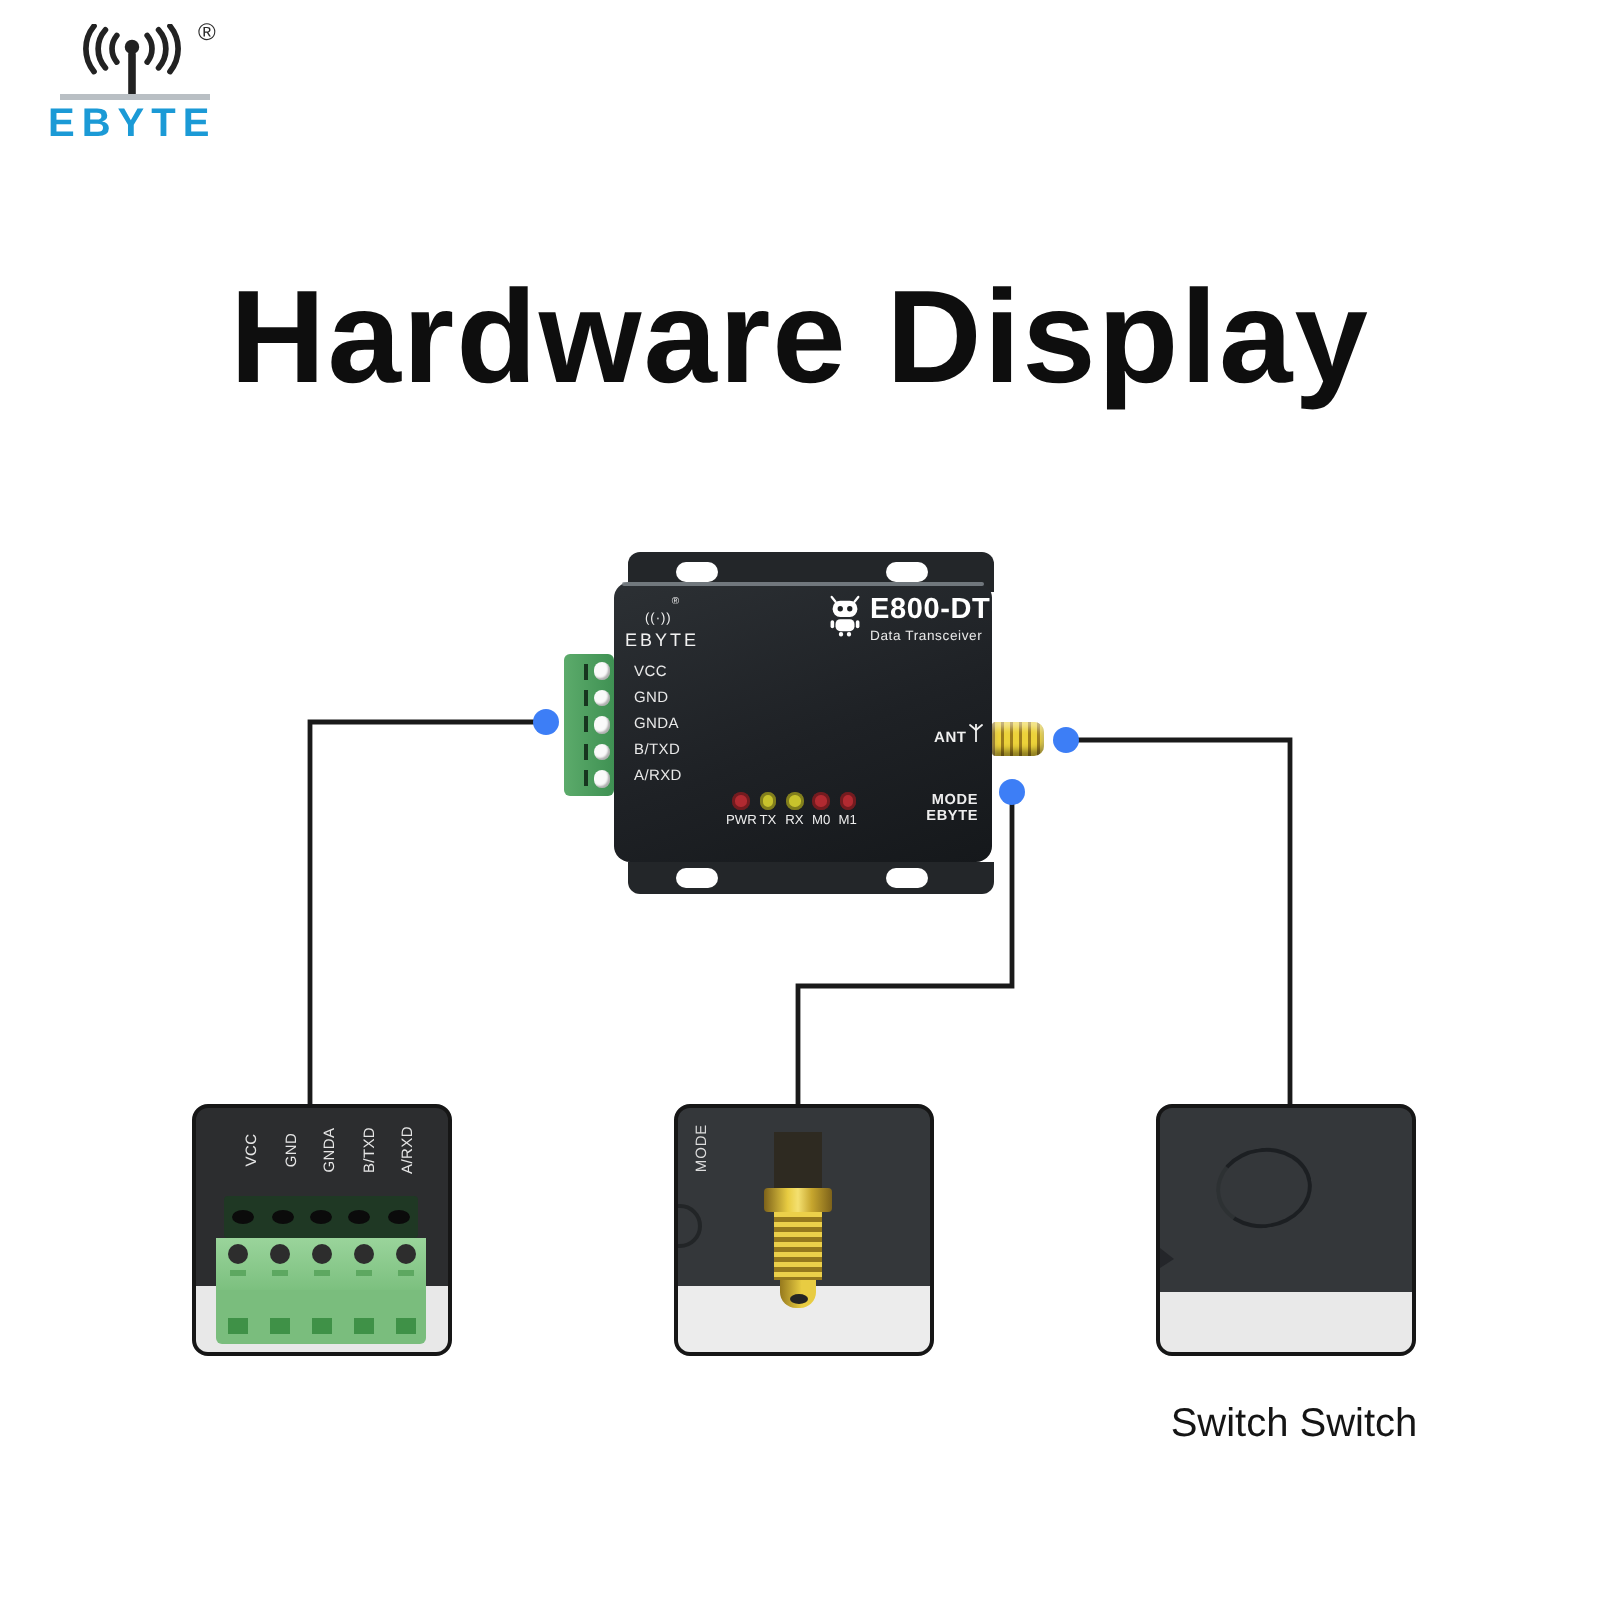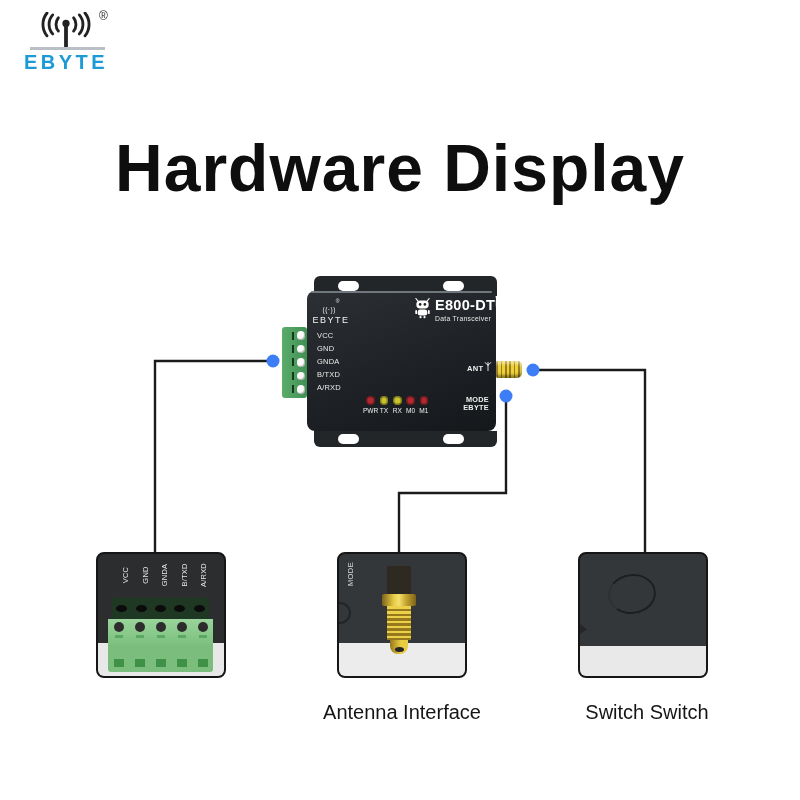--- a/index.html
+++ b/index.html
@@ -316,16 +316,15 @@
     <div class="sma-thread"></div>
     <div class="sma-tip"></div>
   </div>
 
   <div class="callout co-right">
     <div class="panel-light"></div>
     <div class="reset-circle"></div>
     <div class="edge-notch"></div>
   </div>
 
-  <div class="caption cap-mid">Antenna Interface</div>
   <div class="caption cap-right">Switch Switch</div>
 
 </div>
 
 </body></html>

